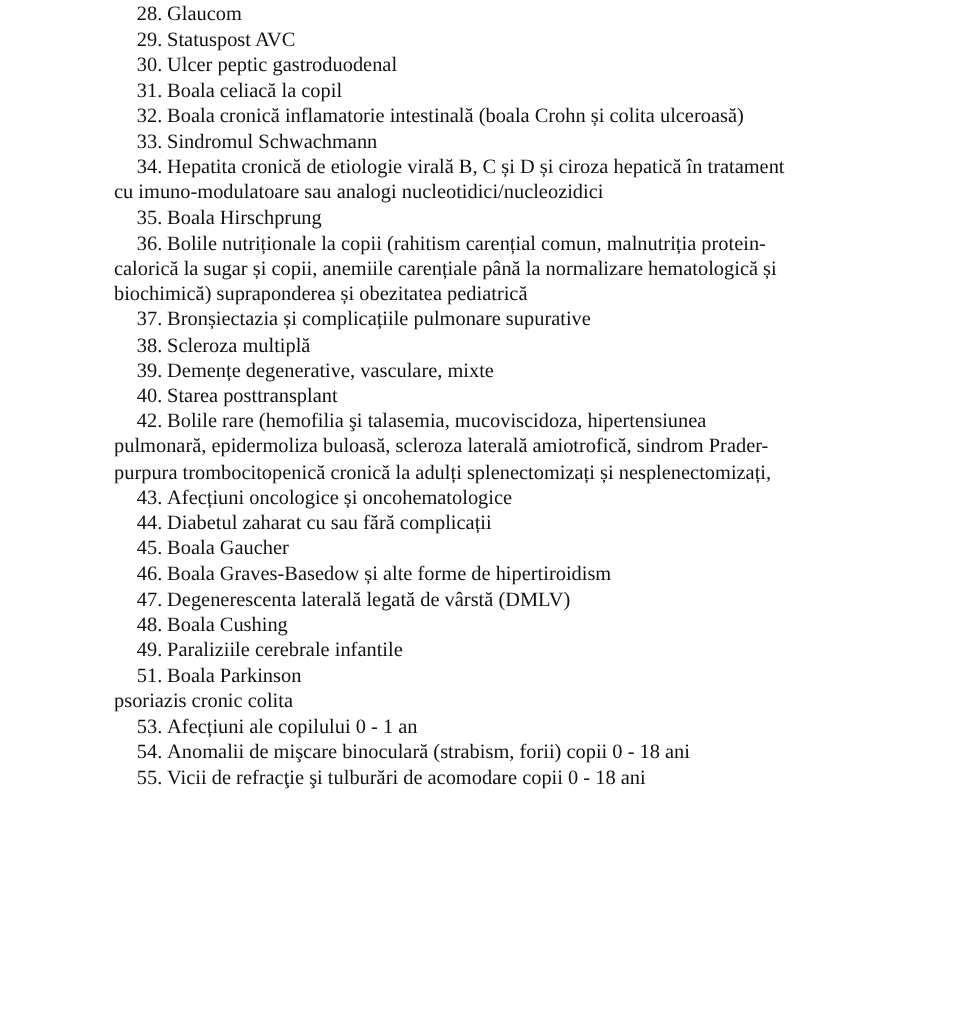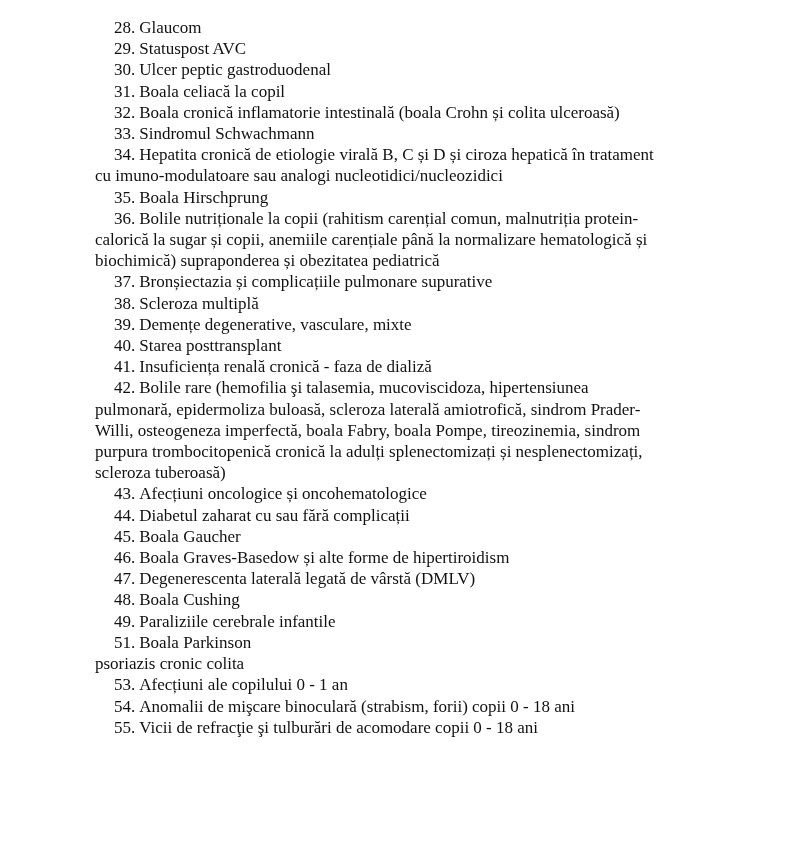--- a/index.html
+++ b/index.html
@@ -9,21 +9,21 @@
     }
     body {
       width: 807px;
       height: 841px;
       overflow: hidden;
       position: relative;
     }
     .doc {
       position: absolute;
       left: 95px;
-      top: 17px;
+      top: 1px;
       width: 700px;
       font-family: "Liberation Serif", "DejaVu Serif", serif;
       font-size: 17px;
       line-height: 21.2px;
       color: #111111;
     }
     .item {
       display: block;
       white-space: nowrap;
     }
@@ -78,28 +78,23 @@
     <div class="item">
       <span class="line first"><span class="num">38.</span><span>Scleroza multiplă</span></span>
     </div>
     <div class="item">
       <span class="line first"><span class="num">39.</span><span>Demențe degenerative, vasculare, mixte</span></span>
     </div>
     <div class="item">
       <span class="line first"><span class="num">40.</span><span>Starea posttransplant</span></span>
     </div>
     <div class="item">
-      <span class="line first"><span class="num">41.</span><span>Insuficiența renală cronică - faza de dializă</span></span>
-    </div>
-    <div class="item">
       <span class="line first"><span class="num">42.</span><span>Bolile rare (hemofilia şi talasemia, mucoviscidoza, hipertensiunea</span></span>
       <span class="line"><span>pulmonară, epidermoliza buloasă, scleroza laterală amiotrofică, sindrom Prader-</span></span>
-      <span class="line"><span>Willi, osteogeneza imperfectă, boala Fabry, boala Pompe, tireozinemia, sindrom</span></span>
       <span class="line"><span>purpura trombocitopenică cronică la adulți splenectomizați și nesplenectomizați,</span></span>
-      <span class="line"><span>scleroza tuberoasă)</span></span>
     </div>
     <div class="item">
       <span class="line first"><span class="num">43.</span><span>Afecțiuni oncologice și oncohematologice</span></span>
     </div>
     <div class="item">
       <span class="line first"><span class="num">44.</span><span>Diabetul zaharat cu sau fără complicații</span></span>
     </div>
     <div class="item">
       <span class="line first"><span class="num">45.</span><span>Boala Gaucher</span></span>
     </div>

